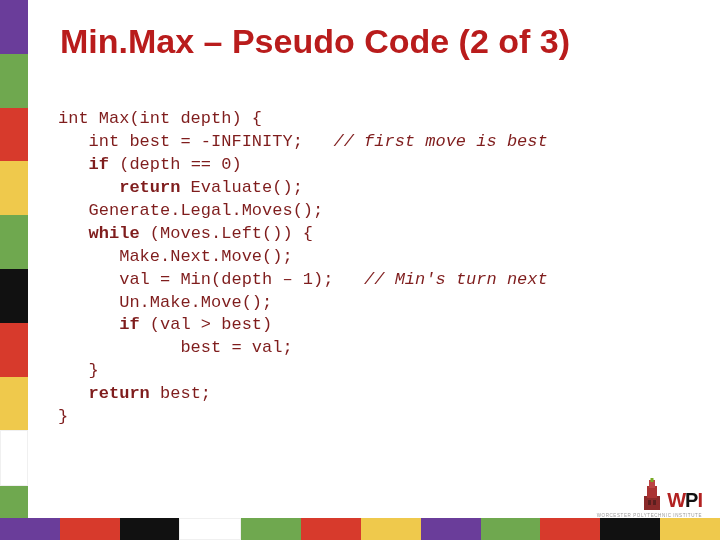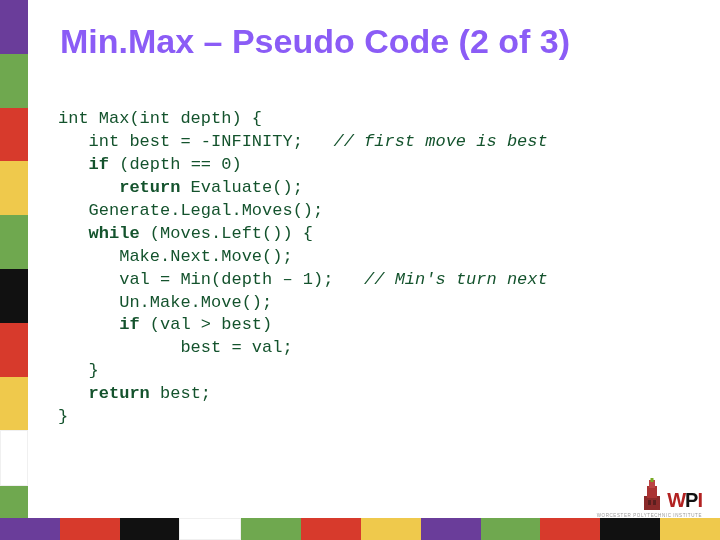--- a/index.html
+++ b/index.html
@@ -29,30 +29,30 @@
   .c-red    { background: #d73a2c; }
   .c-yellow { background: #efc94c; }
   .c-black  { background: #111; }
   .c-white  { background: #fff; border: 1px solid #f0f0f0; }
 
   .title {
     position: absolute;
     top: 22px; left: 60px; right: 30px;
     font-size: 34px;
     font-weight: bold;
-    color: #8b5cf6;
+    color: #b91c1c;
     white-space: nowrap;
   }
   .code-block {
     position: absolute;
     top: 108px; left: 58px; right: 30px;
     font-family: "Courier New", Courier, monospace;
     font-size: 17px;
     line-height: 1.35;
-    color: #14532d;
+    color: #7f1d1d;
     white-space: pre;
   }
   .code-block .kw { font-weight: bold; }
   .code-block .cm { font-style: italic; }
 
   .logo {
     position: absolute;
     right: 18px; bottom: 28px;
     display: flex; align-items: flex-end; gap: 4px;
   }

